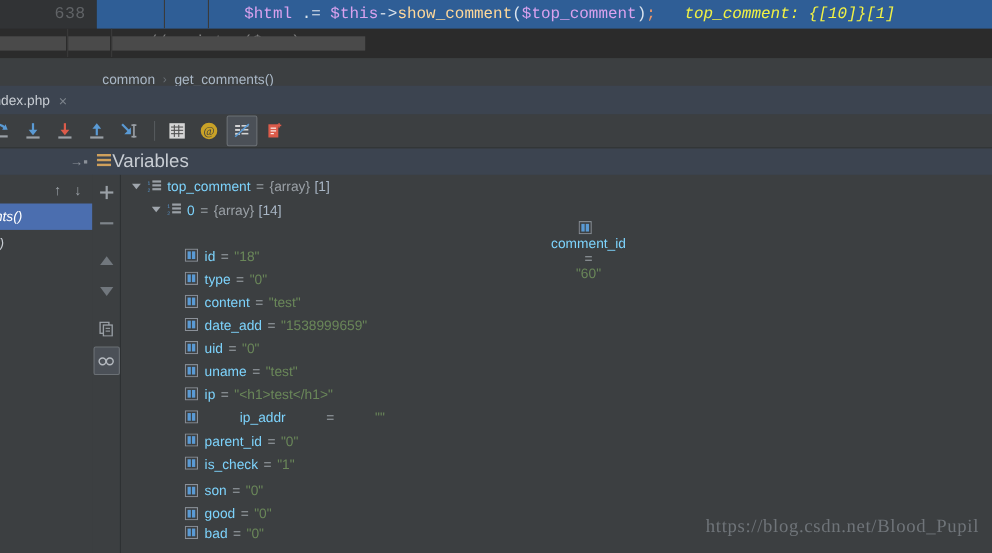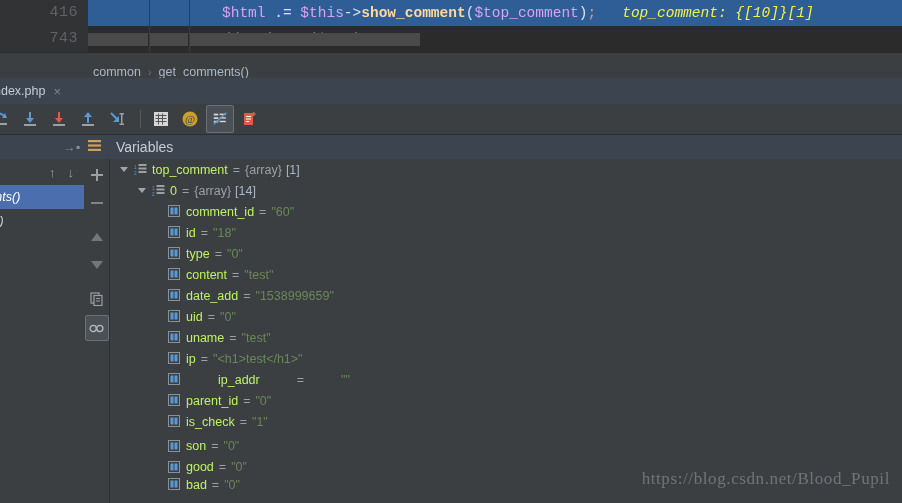--- a/index.html
+++ b/index.html
@@ -67,21 +67,21 @@
     top: 0;
     height: 26px;
     border-right: 1px solid #3a3a3a;
     pointer-events: none;
   }
   .fold-a { left: 60px; width: 1px; }
   .fold-b { left: 100px; width: 1px; }
   .code-text { padding-left: 134px; display: inline-block; }
   .tok-var   { color: #9876aa; }
   .tok-op    { color: #a9b7c6; }
-  .tok-fn    { color: #ffc66d; font-weight: bold; }
+  .tok-fn    { color: #ffc66d; }
   .tok-punc  { color: #a9b7c6; }
   .tok-semi  { color: #cc7832; }
   .tok-comment { color: #808080; }
   .hl .tok-var { color: #d9a2ee; }
   .hl .tok-op  { color: #dbe4ee; }
   .hl .tok-fn  { color: #ffd89a; }
   .hl .tok-punc{ color: #dbe4ee; }
   .hl .tok-semi{ color: #e8956a; }
   .inline-hint {
     color: #f2f244;
@@ -187,23 +187,23 @@
     align-items: center;
     justify-content: flex-end;
     padding-right: 8px;
     box-sizing: border-box;
     color: #8b9199;
     font-size: 12px;
   }
   .var-header .hdr-label {
     display: flex;
     align-items: center;
-    gap: 15px;
+    gap: 1px;
     color: #c8cdd3;
-    font-size: 14px;
+    font-size: 17px;
   }
 
   
   .frames-panel {
     position: absolute;
     left: 0; top: 159px;
     width: 84px; height: 344px;
     background: #3c3f41;
   }
   .frames-sortrow {
@@ -290,21 +290,21 @@
   .vicon {
     flex: 0 0 13px;
     width: 13px; height: 13px;
     margin-right: 5px;
     position: relative;
   }
   .vicon.arr {
     background: #3c3f41;
   }
   .vicon.arr svg, .vicon.prim svg { display: block; }
-  .vname { color: #bef264; }
+  .vname { color: #7dd3fc; }
   .veq   { color: #9aa0a6; margin: 0 5px; }
   .vval-type { color: #9aa0a6; }
   .vval-str  { color: #6a8759; }
   .vval-cnt  { color: #a9b7c6; margin-left: 4px; }
 
   
   .watermark {
     position: absolute;
     right: 12px;
     bottom: 14px;
@@ -314,30 +314,29 @@
     letter-spacing: 0.6px;
     white-space: nowrap;
   }
 </style>
 </head>
 <body>
 
 <div class="editor-strip">
 
   <div class="code-line l1">
-    <div class="gutter">416</div>
+    <div class="gutter">638</div>
     <div class="code-body highlighted hl">
       <div class="fold-col fold-a"></div>
       <div class="fold-col fold-b"></div>
       <span class="code-text"><span class="tok-var">$html</span><span class="tok-op"> .= </span><span class="tok-var">$this</span><span class="tok-op">-&gt;</span><span class="tok-fn">show_comment</span><span class="tok-punc">(</span><span class="tok-var">$top_comment</span><span class="tok-punc">)</span><span class="tok-semi">;</span><span class="inline-hint">top_comment: {[10]}[1]</span></span>
     </div>
   </div>
 
   <div class="code-line l2">
-    <div class="gutter">743</div>
     <div class="code-body">
       <div class="fold-col fold-a"></div>
       <div class="fold-col fold-b"></div>
       <div class="sel-block" style="left:0px;width:60px;"></div>
       <div class="sel-block" style="left:62px;width:38px;"></div>
       <div class="sel-block" style="left:102px;width:230px;"></div>
       <span class="code-text"><span class="tok-comment">// print_r($res);</span></span>
     </div>
   </div>
 </div>
@@ -539,21 +538,21 @@
           <rect x="4.5" y="4.5" width="8" height="2" fill="#9aa0a6"></rect>
           <rect x="4.5" y="8" width="8" height="2" fill="#9aa0a6"></rect>
         </svg>
     </span>
     <span class="vname">0</span>
     <span class="veq">=</span>
     <span class="vval-type">{array}</span>
     <span class="vval-cnt">[14]</span>
   </div>
 
-  <div class="var-row" style="padding-left:58px;">
+  <div class="var-row" style="padding-left:58px;flex-direction:column;">
     <span class="vicon prim">
       <svg width="12" height="12" viewBox="0 0 12 12">
           <rect x="0.5" y="0.5" width="11" height="11" fill="none" stroke="#8b9199" stroke-width="1"></rect>
           <rect x="2.5" y="2.5" width="3" height="7" fill="#5a9ad4"></rect>
           <rect x="6.5" y="2.5" width="3" height="7" fill="#5a9ad4"></rect>
         </svg>
     </span>
     <span class="vname">comment_id</span>
     <span class="veq">=</span>
     <span class="vval-str">"60"</span>

